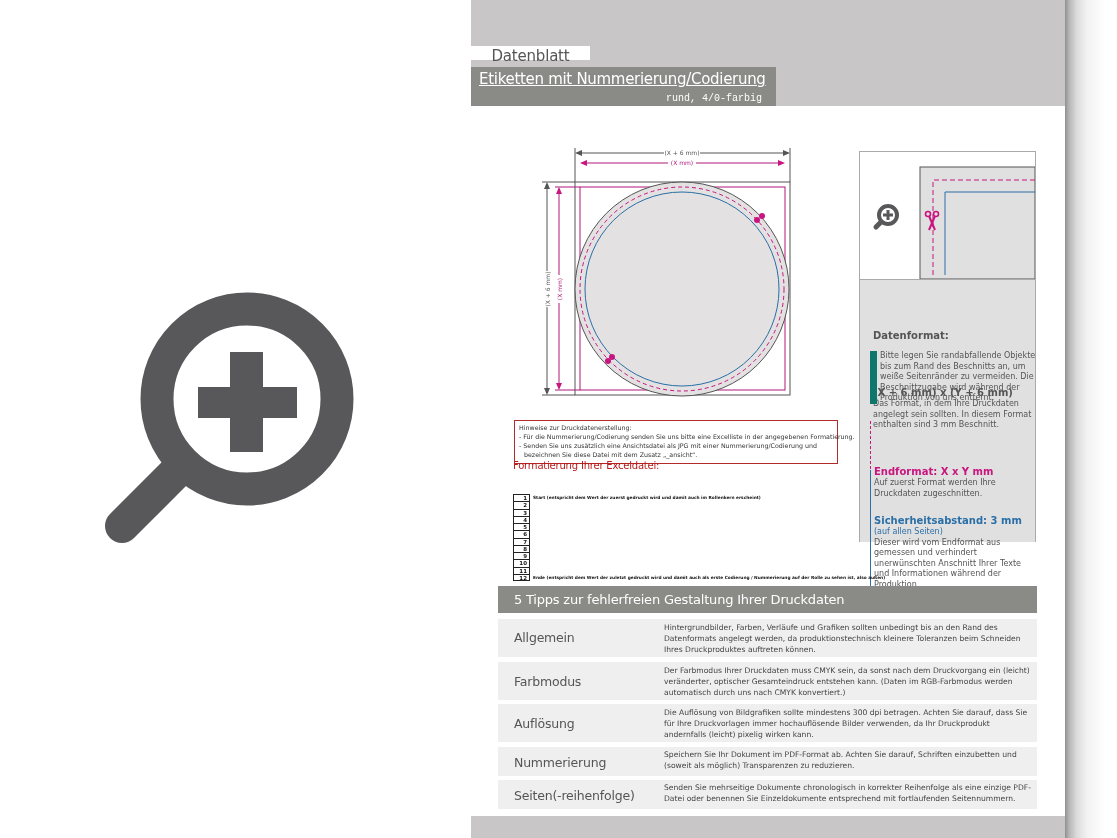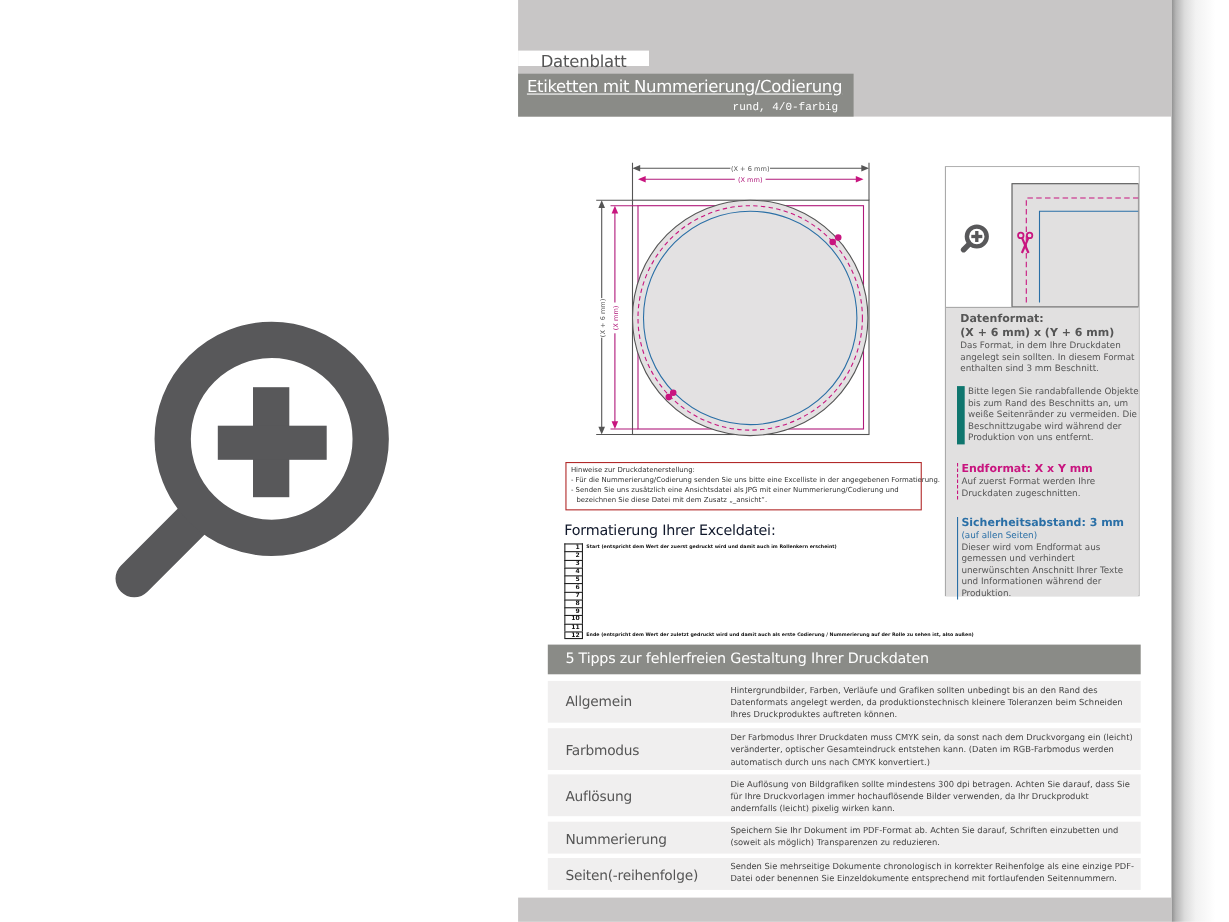--- a/index.html
+++ b/index.html
@@ -22,31 +22,31 @@
   #title-bar .t2 { position:absolute; right:14px; top:26px; font-size:10px; white-space:nowrap;font-family:Liberation Mono, monospace; }
   #bottom-band { left:471px; top:816px; width:594px; height:22px; background:#c8c6c6; }
 
   
   #diagram { left:536px; top:143px; width:270px; height:260px; }
 
   
   #info-box { left:859px; top:151px; width:177px; height:391px; border:1px solid #aaa; background:#fff; box-sizing:border-box; }
   #info-top { left:0; top:0; width:175px; height:127px; background:#fff; }
   #info-bottom { left:0; top:127px; width:175px; height:262px; background:#e1e0e0; border-top:1px solid #aaa; }
-  .info-title { font-size:10px; font-weight:bold; color:#555; white-space:nowrap; line-height:12px; }
+  .info-title { font-size:10px; font-weight:bold; color:#555; white-space:nowrap; line-height:12px;margin-top:45px; }
   .info-text { font-size:8px; color:#555; line-height:10.5px; }
   .magenta { color:#c8157f; }
   .blue { color:#2a6fa6; }
 
   
   #hint-box { left:514px; top:420px; width:324px; height:44px; border:1px solid #b22a2a; box-sizing:border-box; padding:2px 4px; }
   #hint-box div { font-size:6.3px; line-height:9px; color:#333; white-space:nowrap; }
 
   
-  #excel-title { left:513px; top:475px; font-size:13px; color:#0f172a; white-space:nowrap; letter-spacing:-0.2px; }
+  #excel-title { left:513px; top:460px; font-size:10px; color:#b91c1c; white-space:nowrap; letter-spacing:-0.2px; }
   #excel-list { left:513px; top:494px; width:330px; }
   .xrow { height:7.25px; position:relative; }
   .xnum { position:absolute; left:0; top:0; width:17px; height:7.25px; border:1px solid #222; border-bottom:none; box-sizing:border-box;
           font-size:5.5px; line-height:6.5px; text-align:right; padding-right:2px; color:#111; font-weight:bold; }
   .xrow:last-child .xnum { border-bottom:1px solid #222; }
   .xlabel { position:absolute; left:20px; top:0; font-size:4.3px; line-height:7px; white-space:nowrap; color:#111; font-weight:bold; }
 
   
   #tips-header { left:498px; top:586px; width:539px; height:27px; background:#8a8b87; color:#fff; font-size:13px; line-height:27px; padding-left:16px; box-sizing:border-box; letter-spacing:-0.2px; }
   .tip { position:absolute; left:498px; width:539px; background:#f0efef; }

